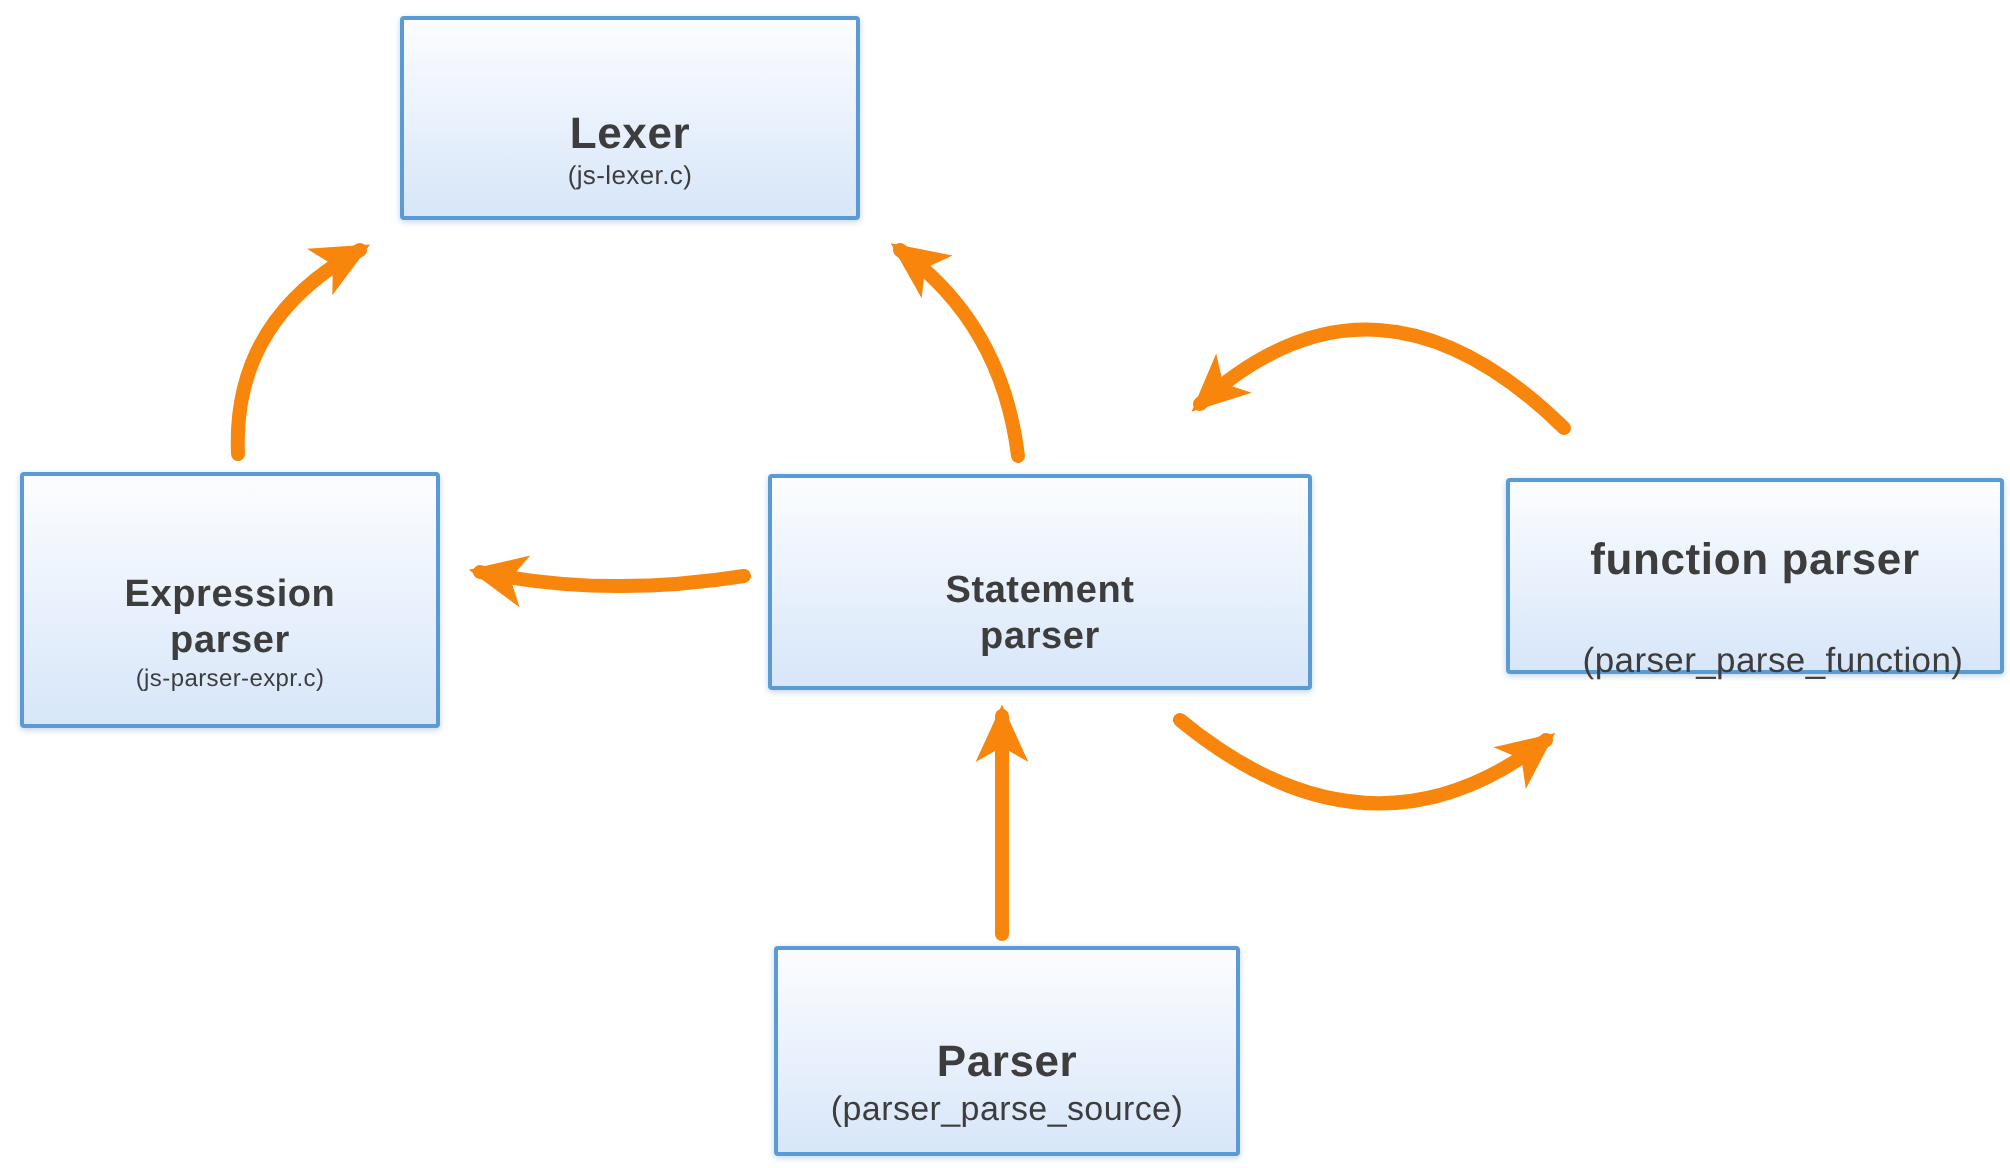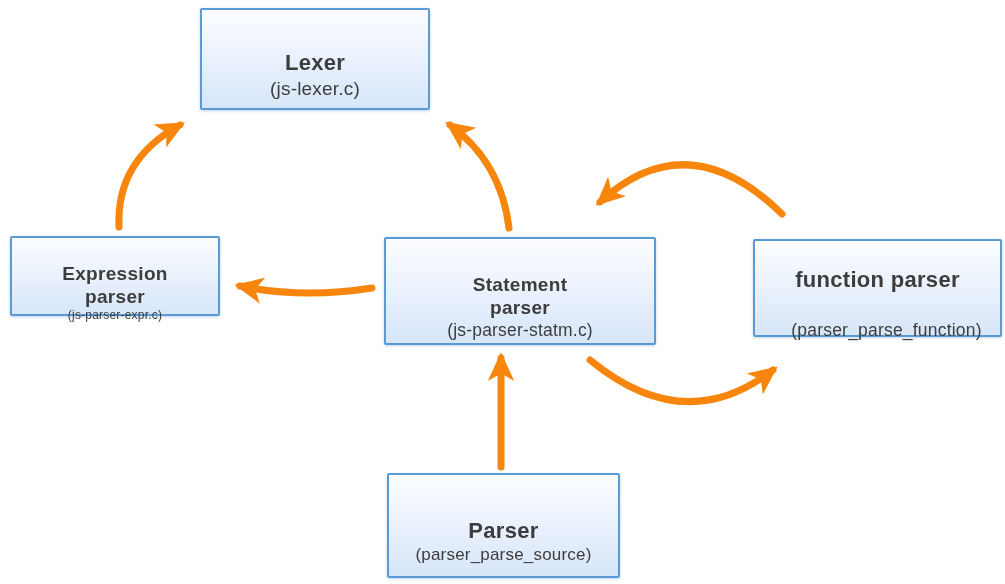--- a/index.html
+++ b/index.html
@@ -43,27 +43,27 @@
     letter-spacing: 0.3px;
     margin-top: 32px;
   }
   .node .subtitle {
     font-weight: 400;
     white-space: nowrap;
     letter-spacing: 0.2px;
   }
   
   #node-lexer            { left: 200px; top: 8px;   width: 230px; height: 102px; }
-  #node-expression       { left: 10px;  top: 236px; width: 210px; height: 80px; }
+  #node-expression       { left: 10px;  top: 236px; width: 210px; height: 128px; }
   #node-statement        { left: 384px; top: 237px; width: 272px; height: 108px; }
   #node-function         { left: 753px; top: 239px; width: 249px; height: 98px; gap: 26px;  }
   #node-parser           { left: 387px; top: 473px; width: 233px; height: 105px; }
 
   #node-lexer .title      { font-size: 22px; }
-  #node-lexer .subtitle   { font-size: 19px; }
+  #node-lexer .subtitle   { font-size: 13px; }
   #node-expression .title { font-size: 19px; }
   #node-expression .subtitle { font-size: 12px; }
   #node-statement .title  { font-size: 19px; }
   #node-statement .subtitle  { font-size: 17.5px; }
   #node-function .title   { font-size: 22px; }
   #node-function .subtitle   { font-size: 17.5px; margin-left: 18px; }
   #node-parser .title     { font-size: 22px; }
   #node-parser .subtitle  { font-size: 17px; }
 
   #edges {
@@ -105,21 +105,20 @@
 
   <div class="node" id="node-expression">
     <div class="title">Expression
 parser</div>
     <div class="subtitle">(js-parser-expr.c)</div>
   </div>
 
   <div class="node" id="node-statement">
     <div class="title">Statement
 parser</div>
-    <div class="subtitle">(js-parser-statm.c)</div>
   </div>
 
   <div class="node" id="node-function">
     <div class="title">function parser</div>
     <div class="subtitle">(parser_parse_function)</div>
   </div>
 
   <div class="node" id="node-parser">
     <div class="title">Parser</div>
     <div class="subtitle">(parser_parse_source)</div>

